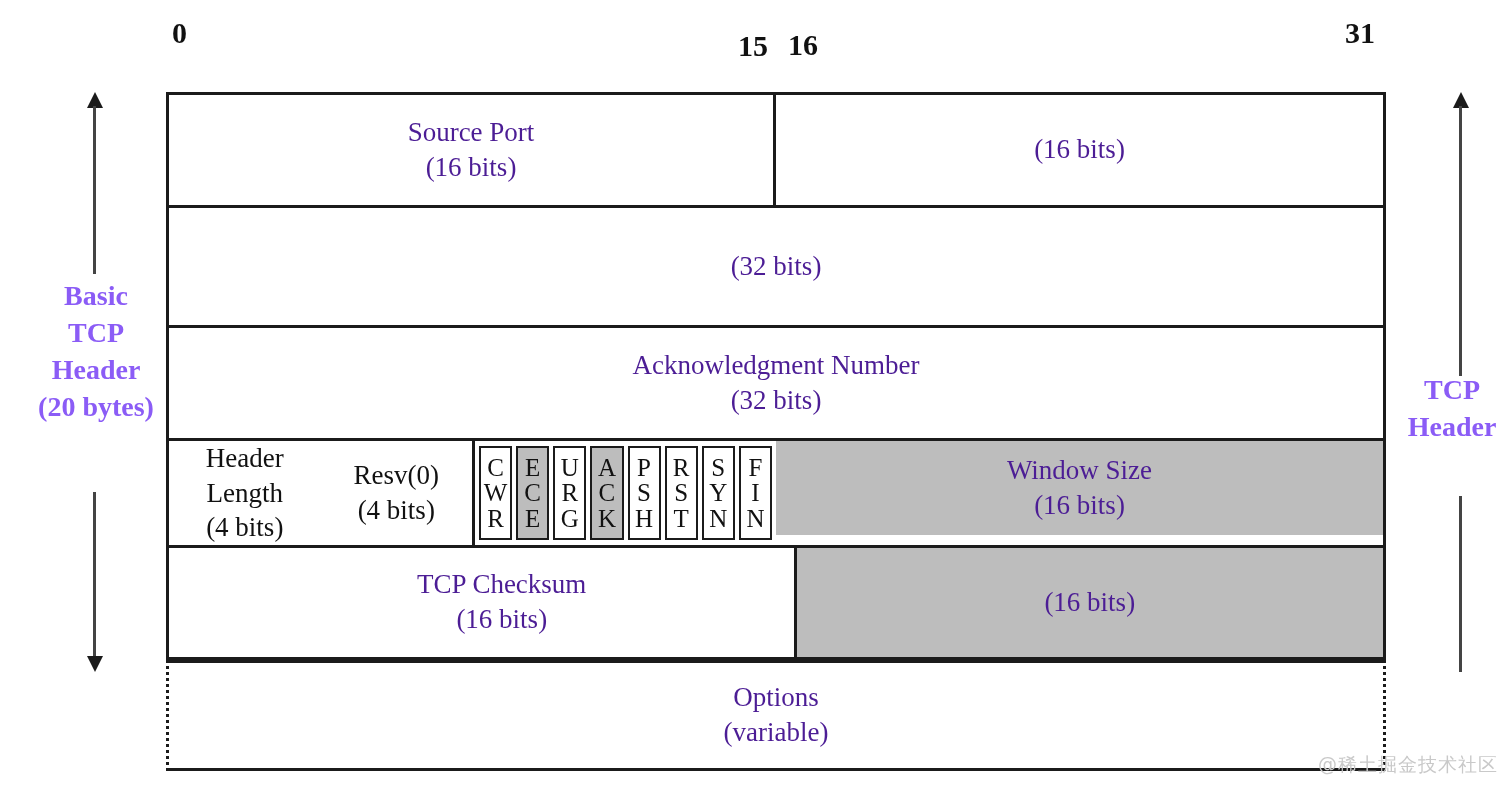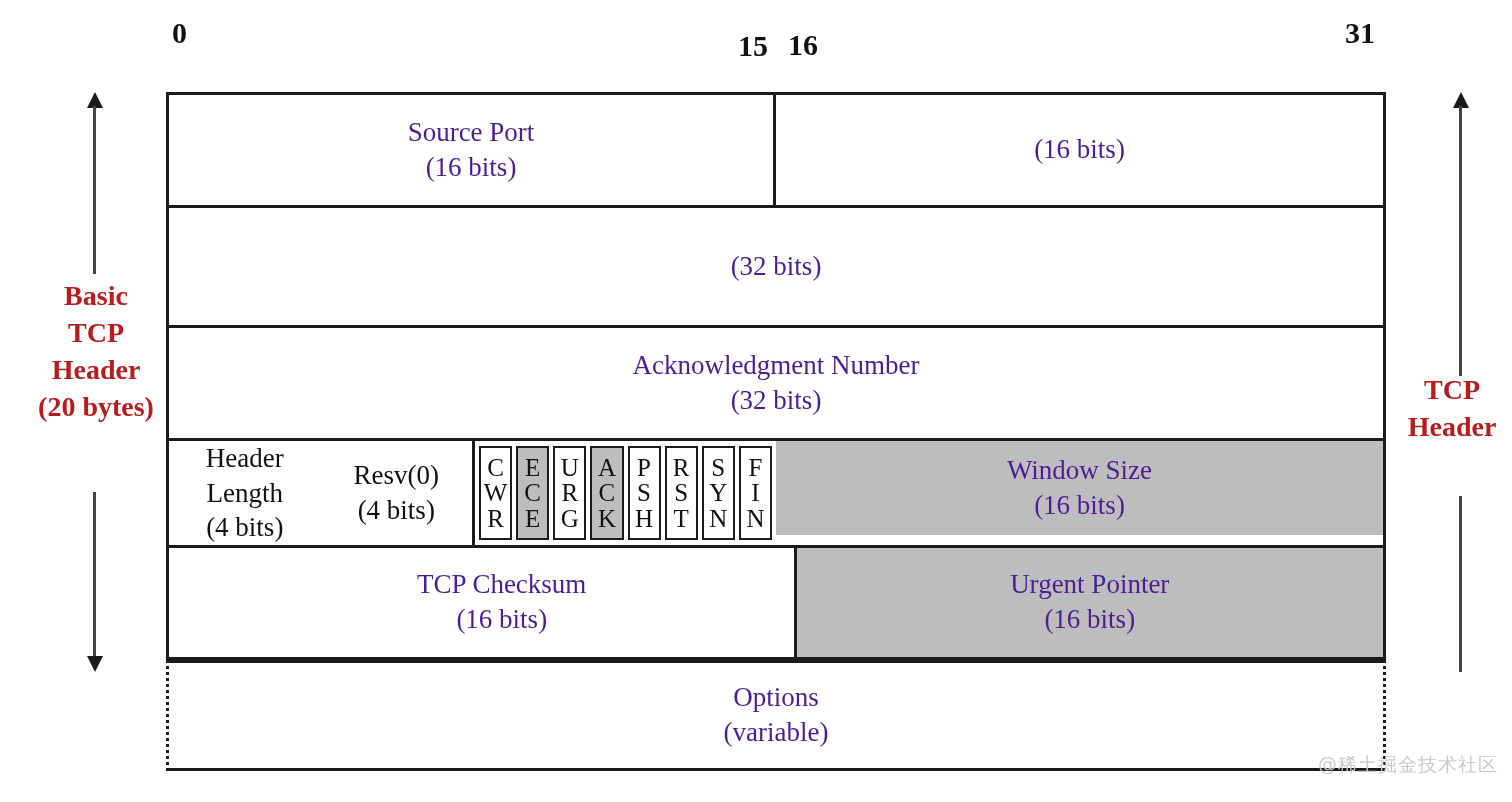--- a/index.html
+++ b/index.html
@@ -37,21 +37,21 @@
   .bit-tick.t16 { left: 788px; margin-top: 12px; }
   .bit-tick.t31 { left: 1345px; }
 
   
   .side-label {
     position: absolute;
     text-align: center;
     font-size: 28px;
     font-weight: 700;
     line-height: 1.32;
-    color: #b91c1c;
+    color: #8b5cf6;
     white-space: nowrap;
   }
   .side-label .lbl-line { display: block; }
 
   .arrow-col {
     position: absolute;
     width: 26px;
   }
   .arrow-shaft {
     position: absolute;
@@ -316,21 +316,20 @@
       <span class="ln">(16 bits)</span>
     </div>
   </div>
 
   <div class="row r-cksum last-solid">
     <div class="cell half divider-right">
       <span class="ln">TCP Checksum</span>
       <span class="ln">(16 bits)</span>
     </div>
     <div class="cell half gray">
-      <span class="ln">Urgent Pointer</span>
       <span class="ln">(16 bits)</span>
     </div>
   </div>
 
   <div class="row r-options">
     <div class="cell full">
       <span class="ln">Options</span>
       <span class="ln">(variable)</span>
     </div>
   </div>

